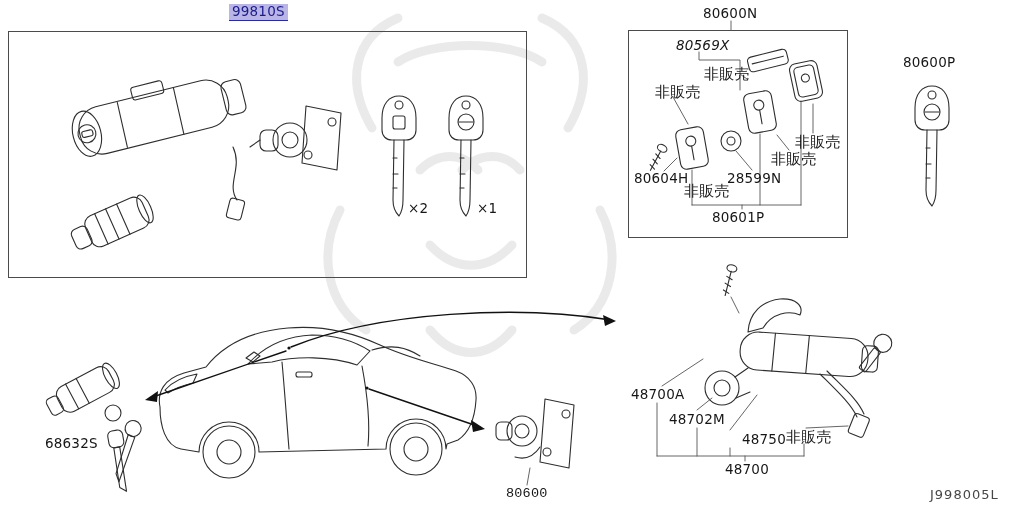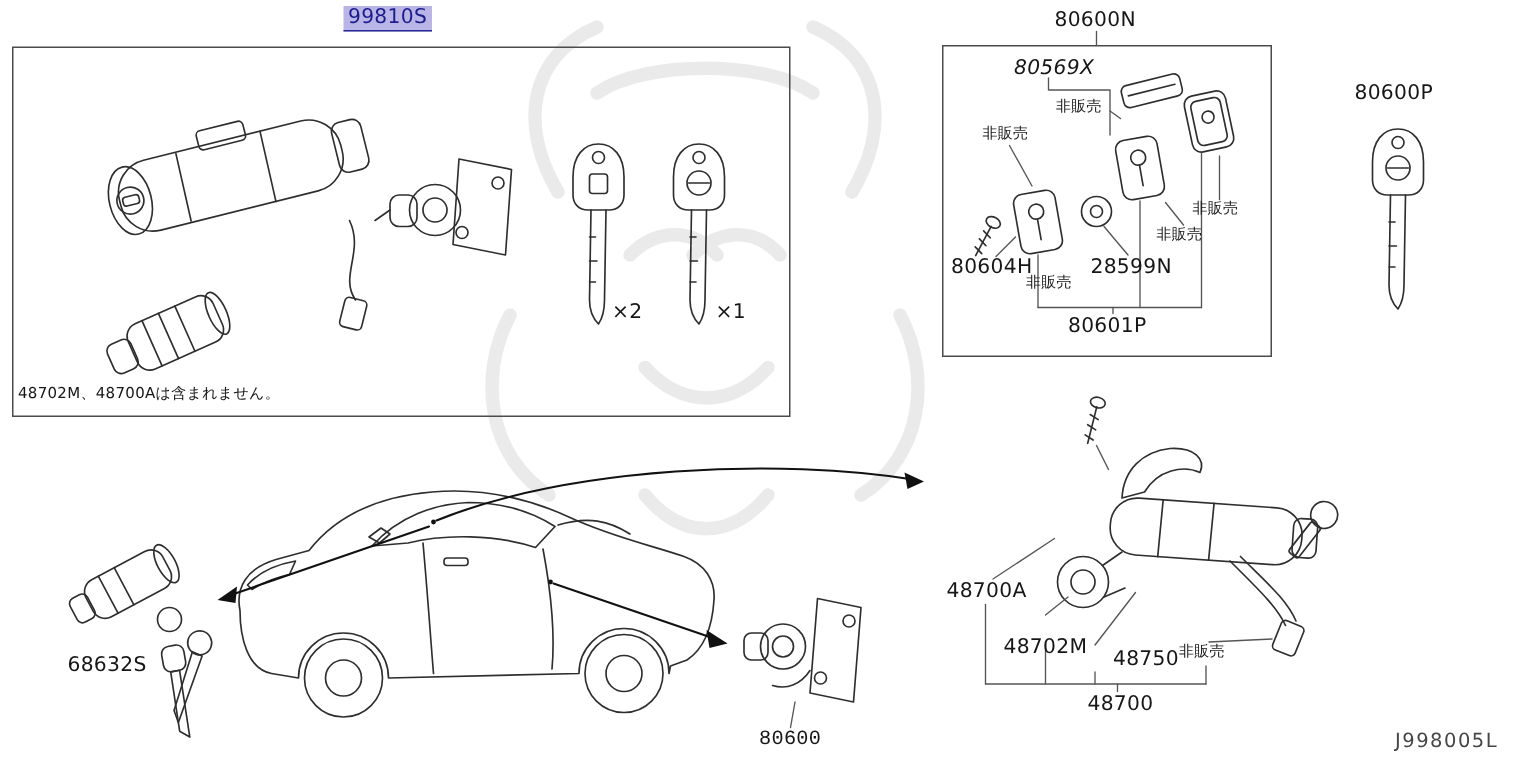--- a/index.html
+++ b/index.html
@@ -8,21 +8,21 @@
   #art{position:absolute;left:0;top:0;fill:none;stroke:#2e2e2e;stroke-width:1.1;
        stroke-linecap:round;stroke-linejoin:round;}
   .wm{stroke:#e6e6e6;stroke-width:9;}
   .leader{stroke:#555;stroke-width:.9;}
   .arrow{stroke:#111;stroke-width:1.4;}
   .ah{fill:#111;stroke:none;}
   .dotfill{fill:#111;stroke:none;}
   .box{position:absolute;border:1px solid #4b4b4b;}
   .lbl{position:absolute;font-size:13.5px;color:#161616;white-space:nowrap;line-height:1.15;
        letter-spacing:.2px;}
-  .small{font-size:10px;}
+  .small{font-size:15px;}
   .pn{cursor:pointer;}
   .hl{padding:0 3px;border-bottom:1px solid #2a2a9a;}
   .code{font-size:13px;color:#464646;letter-spacing:1px;}
 </style>
 </head>
 <body>
 
 <div id="canvas">
 
   <svg id="art" width="1024" height="510" viewBox="0 0 1024 510">
@@ -241,39 +241,38 @@
       <path d="M657,456 H804"></path>
       <path d="M745,456 V461"></path>
     </g>
   </svg>
 
   <div class="box" style="left:8px;top:31px;width:517px;height:245px;"></div>
   <div class="box" style="left:628px;top:30px;width:218px;height:206px;"></div>
 
   <span class="lbl pn hl" style="left: 229px; top: 4px; background-color: rgb(185, 181, 230); color: rgb(28, 28, 140);">99810S</span>
 
-  <span class="lbl small" style="left:12px;top:257px;">48702M、48700Aは含まれません。</span>
   <span class="lbl" style="left:408px;top:201px;">×2</span>
   <span class="lbl" style="left:477px;top:201px;">×1</span>
 
   <span class="lbl pn" style="left:703px;top:6px;text-align:center;">80600N</span>
   <span class="lbl pn" style="left:676px;top:38px;font-style:italic;">80569X</span>
   <span class="lbl small" style="left:704px;top:66px;">非販売</span>
   <span class="lbl small" style="left:655px;top:84px;">非販売</span>
   <span class="lbl small" style="left:795px;top:134px;">非販売</span>
   <span class="lbl small" style="left:771px;top:151px;">非販売</span>
   <span class="lbl small" style="left:684px;top:183px;">非販売</span>
   <span class="lbl pn" style="left:634px;top:171px;">80604H</span>
   <span class="lbl pn" style="left:727px;top:171px;">28599N</span>
   <span class="lbl pn" style="left:712px;top:210px;">80601P</span>
 
   <span class="lbl pn" style="left:903px;top:55px;text-align:right;">80600P</span>
   <span class="lbl pn" style="left:45px;top:436px;">68632S</span>
   <span class="lbl pn" style="left:506px;top:486px;font-family:Liberation Mono, monospace;">80600</span>
 
   <span class="lbl pn" style="left:631px;top:387px;">48700A</span>
-  <span class="lbl pn" style="left:669px;top:412px;margin-top:12px;">48702M</span>
+  <span class="lbl pn" style="left:669px;top:412px;">48702M</span>
   <span class="lbl pn" style="left:742px;top:432px;">48750</span>
   <span class="lbl small" style="left:786px;top:429px;">非販売</span>
   <span class="lbl pn" style="left:725px;top:462px;">48700</span>
 
   <span class="lbl code" style="left:930px;top:488px;">J998005L</span>
 </div>
 
 </body></html>

